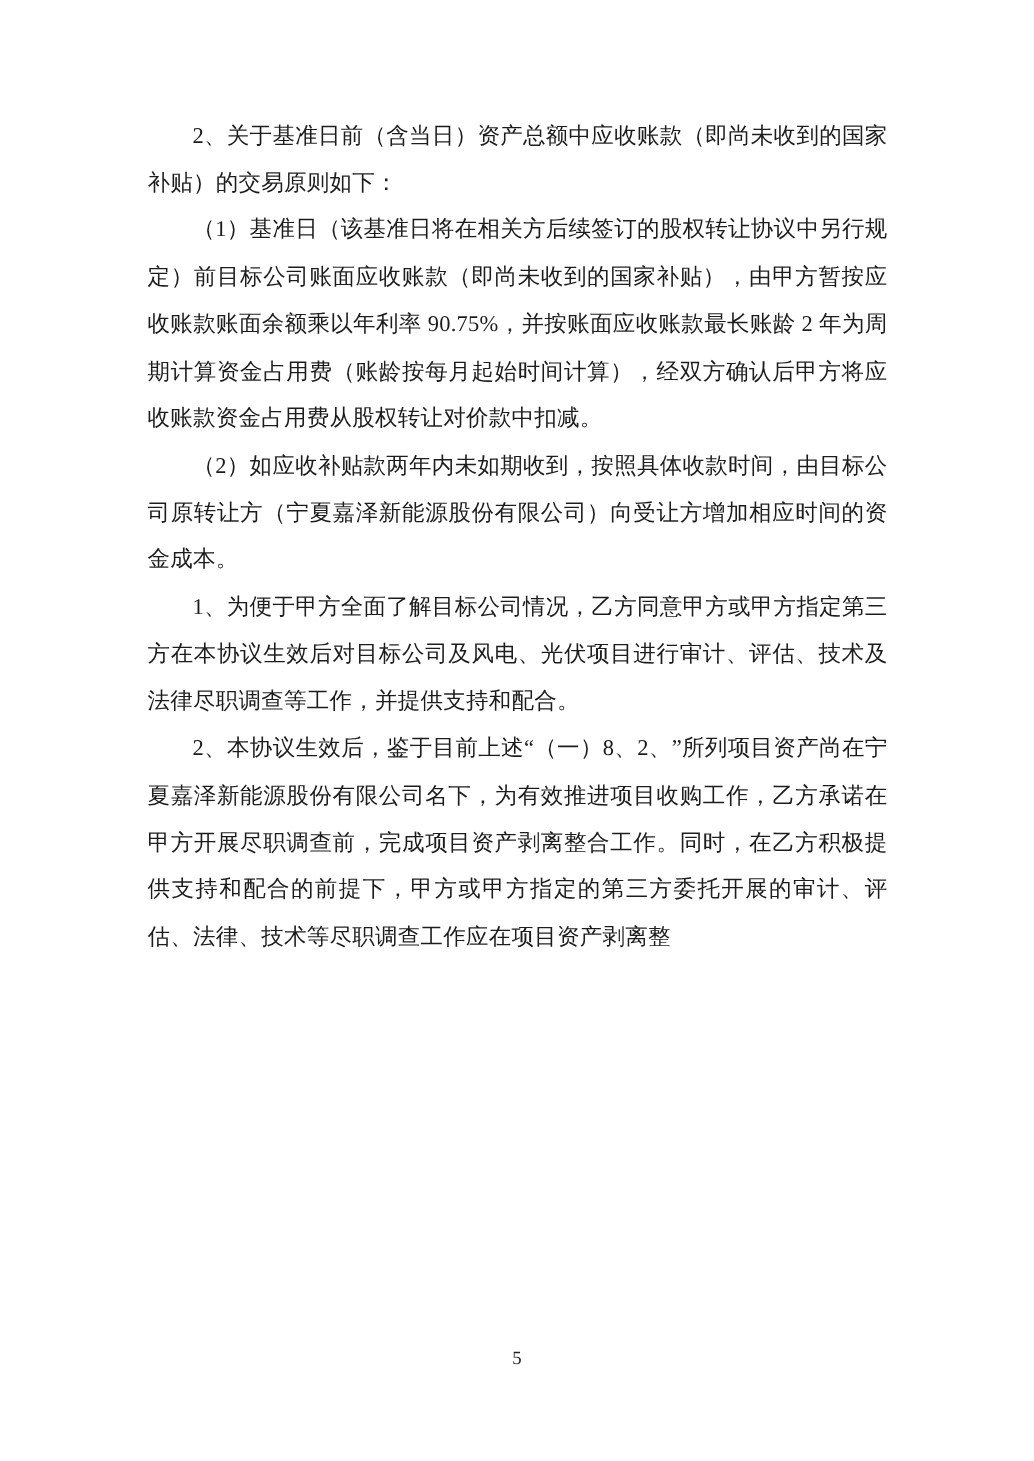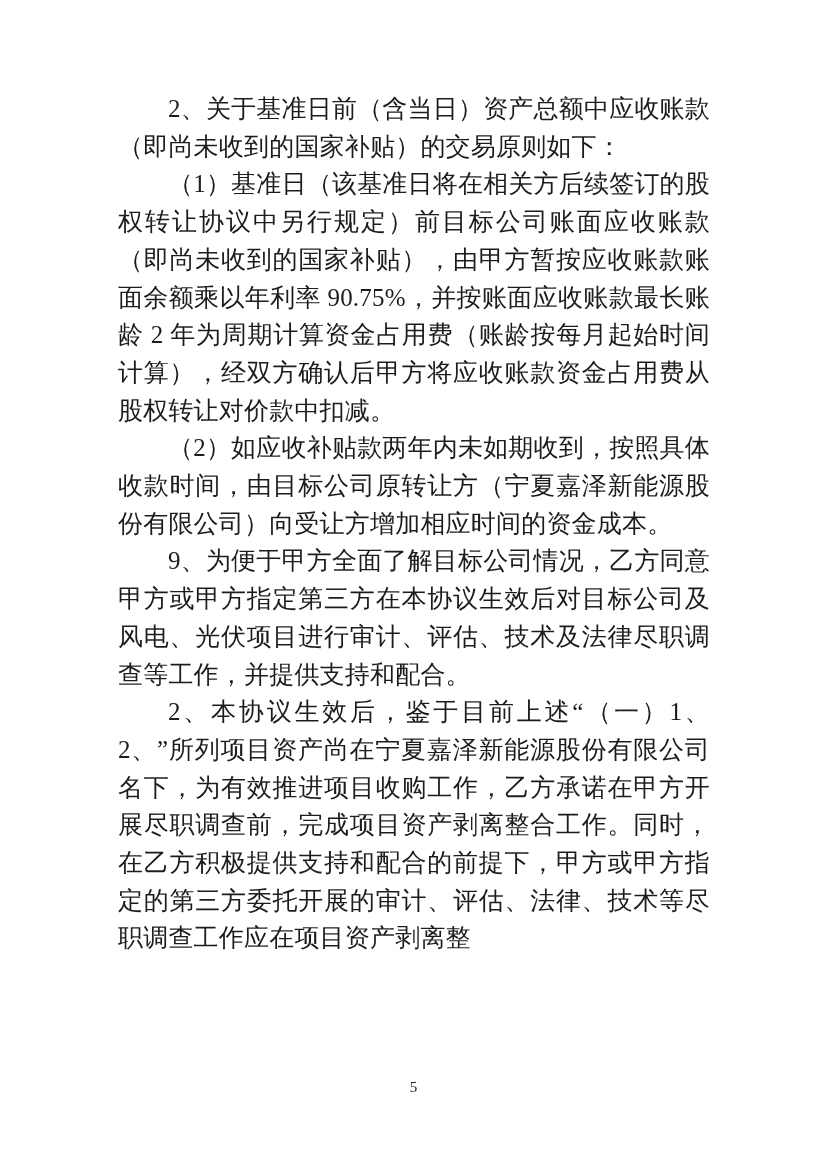--- a/index.html
+++ b/index.html
@@ -18,21 +18,21 @@
   }
   .doc-body {
     position: absolute;
     left: 118px;
     top: 90px;
     width: 592px;
   }
   .para {
     margin: 0;
     padding: 0;
-    font-size: 25px;
+    font-size: 18px;
     line-height: 37.7px;
     text-indent: 2em;
     text-align: justify;
     word-break: break-all;
     letter-spacing: 0.2px;
   }
   .page-number {
     position: absolute;
     left: 0;
     top: 1079px;
@@ -43,17 +43,17 @@
   }
 </style>
 </head>
 <body>
 
 <div class="page">
   <div class="doc-body">
     <p class="para">2、关于基准日前（含当日）资产总额中应收账款（即尚未收到的国家补贴）的交易原则如下：</p>
     <p class="para">（1）基准日（该基准日将在相关方后续签订的股权转让协议中另行规定）前目标公司账面应收账款（即尚未收到的国家补贴），由甲方暂按应收账款账面余额乘以年利率 90.75%，并按账面应收账款最长账龄 2 年为周期计算资金占用费（账龄按每月起始时间计算），经双方确认后甲方将应收账款资金占用费从股权转让对价款中扣减。</p>
     <p class="para">（2）如应收补贴款两年内未如期收到，按照具体收款时间，由目标公司原转让方（宁夏嘉泽新能源股份有限公司）向受让方增加相应时间的资金成本。</p>
-    <p class="para">9、为便于甲方全面了解目标公司情况，乙方同意甲方或甲方指定第三方在本协议生效后对目标公司及风电、光伏项目进行审计、评估、技术及法律尽职调查等工作，并提供支持和配合。</p>
-    <p class="para">2、本协议生效后，鉴于目前上述“（一）1、2、”所列项目资产尚在宁夏嘉泽新能源股份有限公司名下，为有效推进项目收购工作，乙方承诺在甲方开展尽职调查前，完成项目资产剥离整合工作。同时，在乙方积极提供支持和配合的前提下，甲方或甲方指定的第三方委托开展的审计、评估、法律、技术等尽职调查工作应在项目资产剥离整</p>
+    <p class="para">1、为便于甲方全面了解目标公司情况，乙方同意甲方或甲方指定第三方在本协议生效后对目标公司及风电、光伏项目进行审计、评估、技术及法律尽职调查等工作，并提供支持和配合。</p>
+    <p class="para">2、本协议生效后，鉴于目前上述“（一）8、2、”所列项目资产尚在宁夏嘉泽新能源股份有限公司名下，为有效推进项目收购工作，乙方承诺在甲方开展尽职调查前，完成项目资产剥离整合工作。同时，在乙方积极提供支持和配合的前提下，甲方或甲方指定的第三方委托开展的审计、评估、法律、技术等尽职调查工作应在项目资产剥离整</p>
   </div>
   <div class="page-number">5</div>
 </div>
 
 </body></html>

